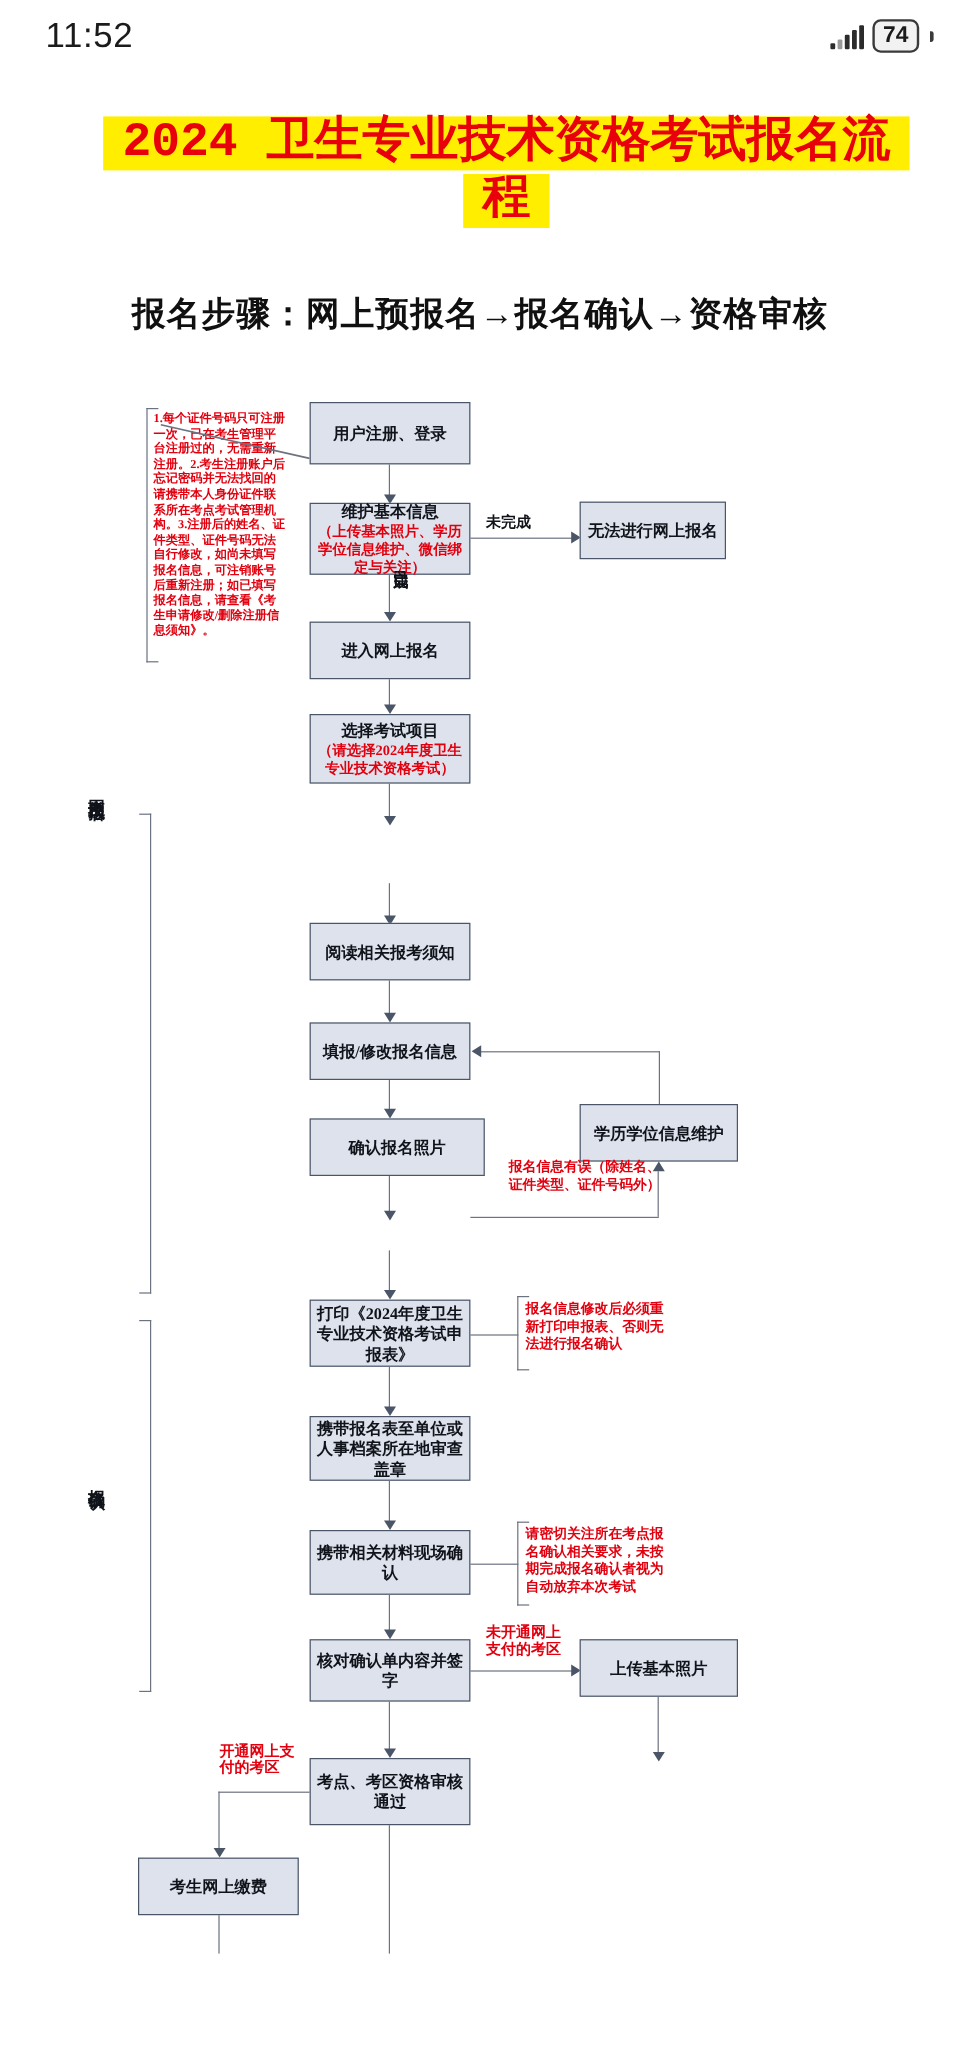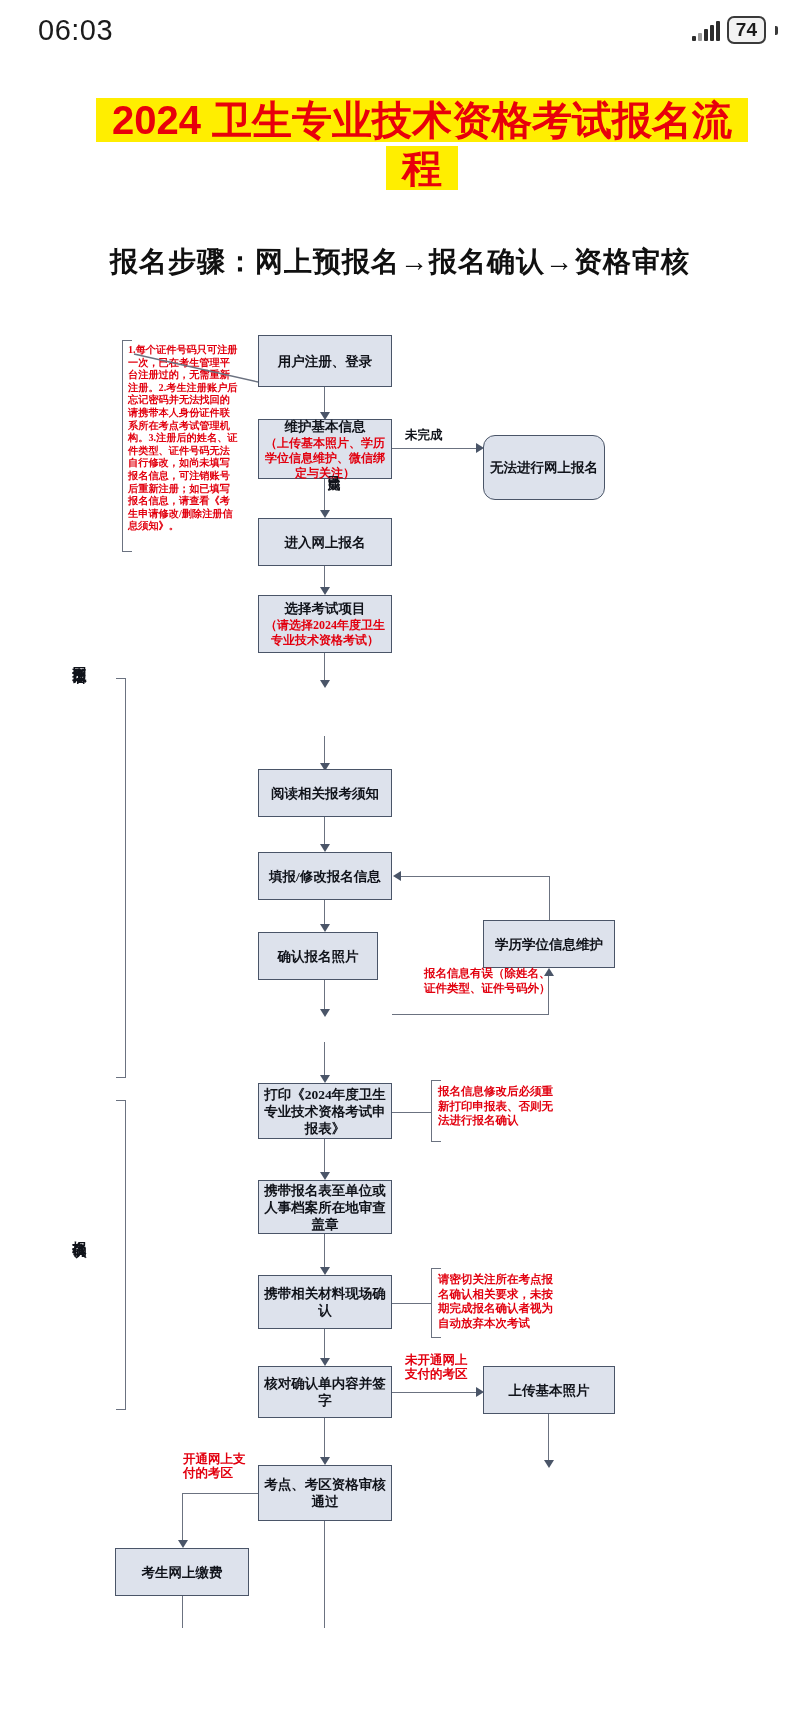--- a/index.html
+++ b/index.html
@@ -23,21 +23,21 @@
   .sig i:nth-child(5){height:20px;}
   .batt{border:2.4px solid #3a3a3a;border-radius:7px;padding:1px 7px;height:22px;display:flex;
         align-items:center;justify-content:center;background:#f2f2f2;}
   .batt span{font-family:"Liberation Sans","DejaVu Sans",sans-serif;font-size:19px;color:#1b1b1b;font-weight:600;}
   .batt-tip{width:3px;height:9px;background:#3a3a3a;border-radius:0 2px 2px 0;margin-left:2px;}
 
   
   .title-wrap{position:absolute;top:96px;left:0;width:800px;text-align:center;}
   .title-line{display:inline;background:#ffee00;color:#e8000b;font-weight:bold;font-size:40px;
               line-height:48px;padding:0 16px;
-              font-family:Liberation Sans, sans-serif;margin-left:44px;}
+              font-family:Liberation Mono, monospace;margin-left:44px;}
   .subtitle{position:absolute;top:243px;left:0;width:800px;text-align:center;
             font-size:28px;font-weight:bold;color:#101010;
             font-family:"Liberation Sans","DejaVu Sans",sans-serif;letter-spacing:1px;}
 
   
   .chart{position:absolute;left:0;top:300px;width:800px;height:1427px;}
 
   .node{position:absolute;border:1.6px solid #4a5568;background:#dde2ec;
         box-sizing:border-box;display:flex;flex-direction:column;align-items:center;
         justify-content:center;text-align:center;color:#10131a;font-weight:bold;
@@ -71,21 +71,21 @@
            border-bottom:1.4px solid #6b7280;width:10px;box-sizing:border-box;}
   .bracket-r{position:absolute;border-right:1.4px solid #6b7280;border-top:1.4px solid #6b7280;
            border-bottom:1.4px solid #6b7280;width:10px;box-sizing:border-box;}
   .stage-label{position:absolute;font-size:14px;font-weight:bold;color:#10131a;
                font-family:"Liberation Serif","DejaVu Serif",serif;}
 </style>
 </head>
 <body>
 
 <div class="statusbar">
-  <div class="clock">06:03</div>
+  <div class="clock">11:52</div>
   <div class="sb-right">
     <div class="sig">
       <i></i>
         <i></i>
         <i></i>
         <i></i>
         <i></i>
     </div>
     <div class="batt">
       <span>74</span>
@@ -127,21 +127,21 @@
 
   <div class="node" style="left:258px;top:119px;width:134px;height:60px;">
     <span>维护基本信息</span>
     <span class="sub">（上传基本照片、学历学位信息维护、微信绑定与关注）</span>
   </div>
 
   <div class="hline" style="left:392px;top:148px;width:86px;"></div>
   <div class="arrow-r" style="left:476px;top:143px;"></div>
   <div class="edge-label" style="left:405px;top:128px;">未完成</div>
 
-  <div class="node" style="left:483px;top:135px;width:122px;height:65px;border-radius:12px;">
+  <div class="node" style="left:483px;top:118px;width:122px;height:48px;">
     <span>无法进行网上报名</span>
   </div>
 
   <div class="vline" style="left:324px;top:179px;height:34px;"></div>
   <div class="arrow-d" style="left:320px;top:210px;"></div>
   <div class="edge-label vtext" style="left:327px;top:166px;">已完成</div>
 
   <div class="node" style="left:258px;top:218px;width:134px;height:48px;">
     <span>进入网上报名</span>
   </div>
@@ -168,21 +168,21 @@
     <span>填报/修改报名信息</span>
   </div>
 
   <div class="hline" style="left:400px;top:576px;width:150px;"></div>
   <div class="vline" style="left:549px;top:576px;height:44px;"></div>
   <div class="arrow-l" style="left:393px;top:571px;"></div>
 
   <div class="vline" style="left:324px;top:600px;height:27px;"></div>
   <div class="arrow-d" style="left:320px;top:624px;"></div>
 
-  <div class="node" style="left:258px;top:632px;width:120px;height:48px;">
+  <div class="node" style="left:258px;top:632px;width:146px;height:48px;">
     <span>确认报名照片</span>
   </div>
   <div class="vline" style="left:324px;top:680px;height:32px;"></div>
   <div class="arrow-d" style="left:320px;top:709px;"></div>
 
   <div class="node" style="left:483px;top:620px;width:132px;height:48px;">
     <span>学历学位信息维护</span>
   </div>
 
 

